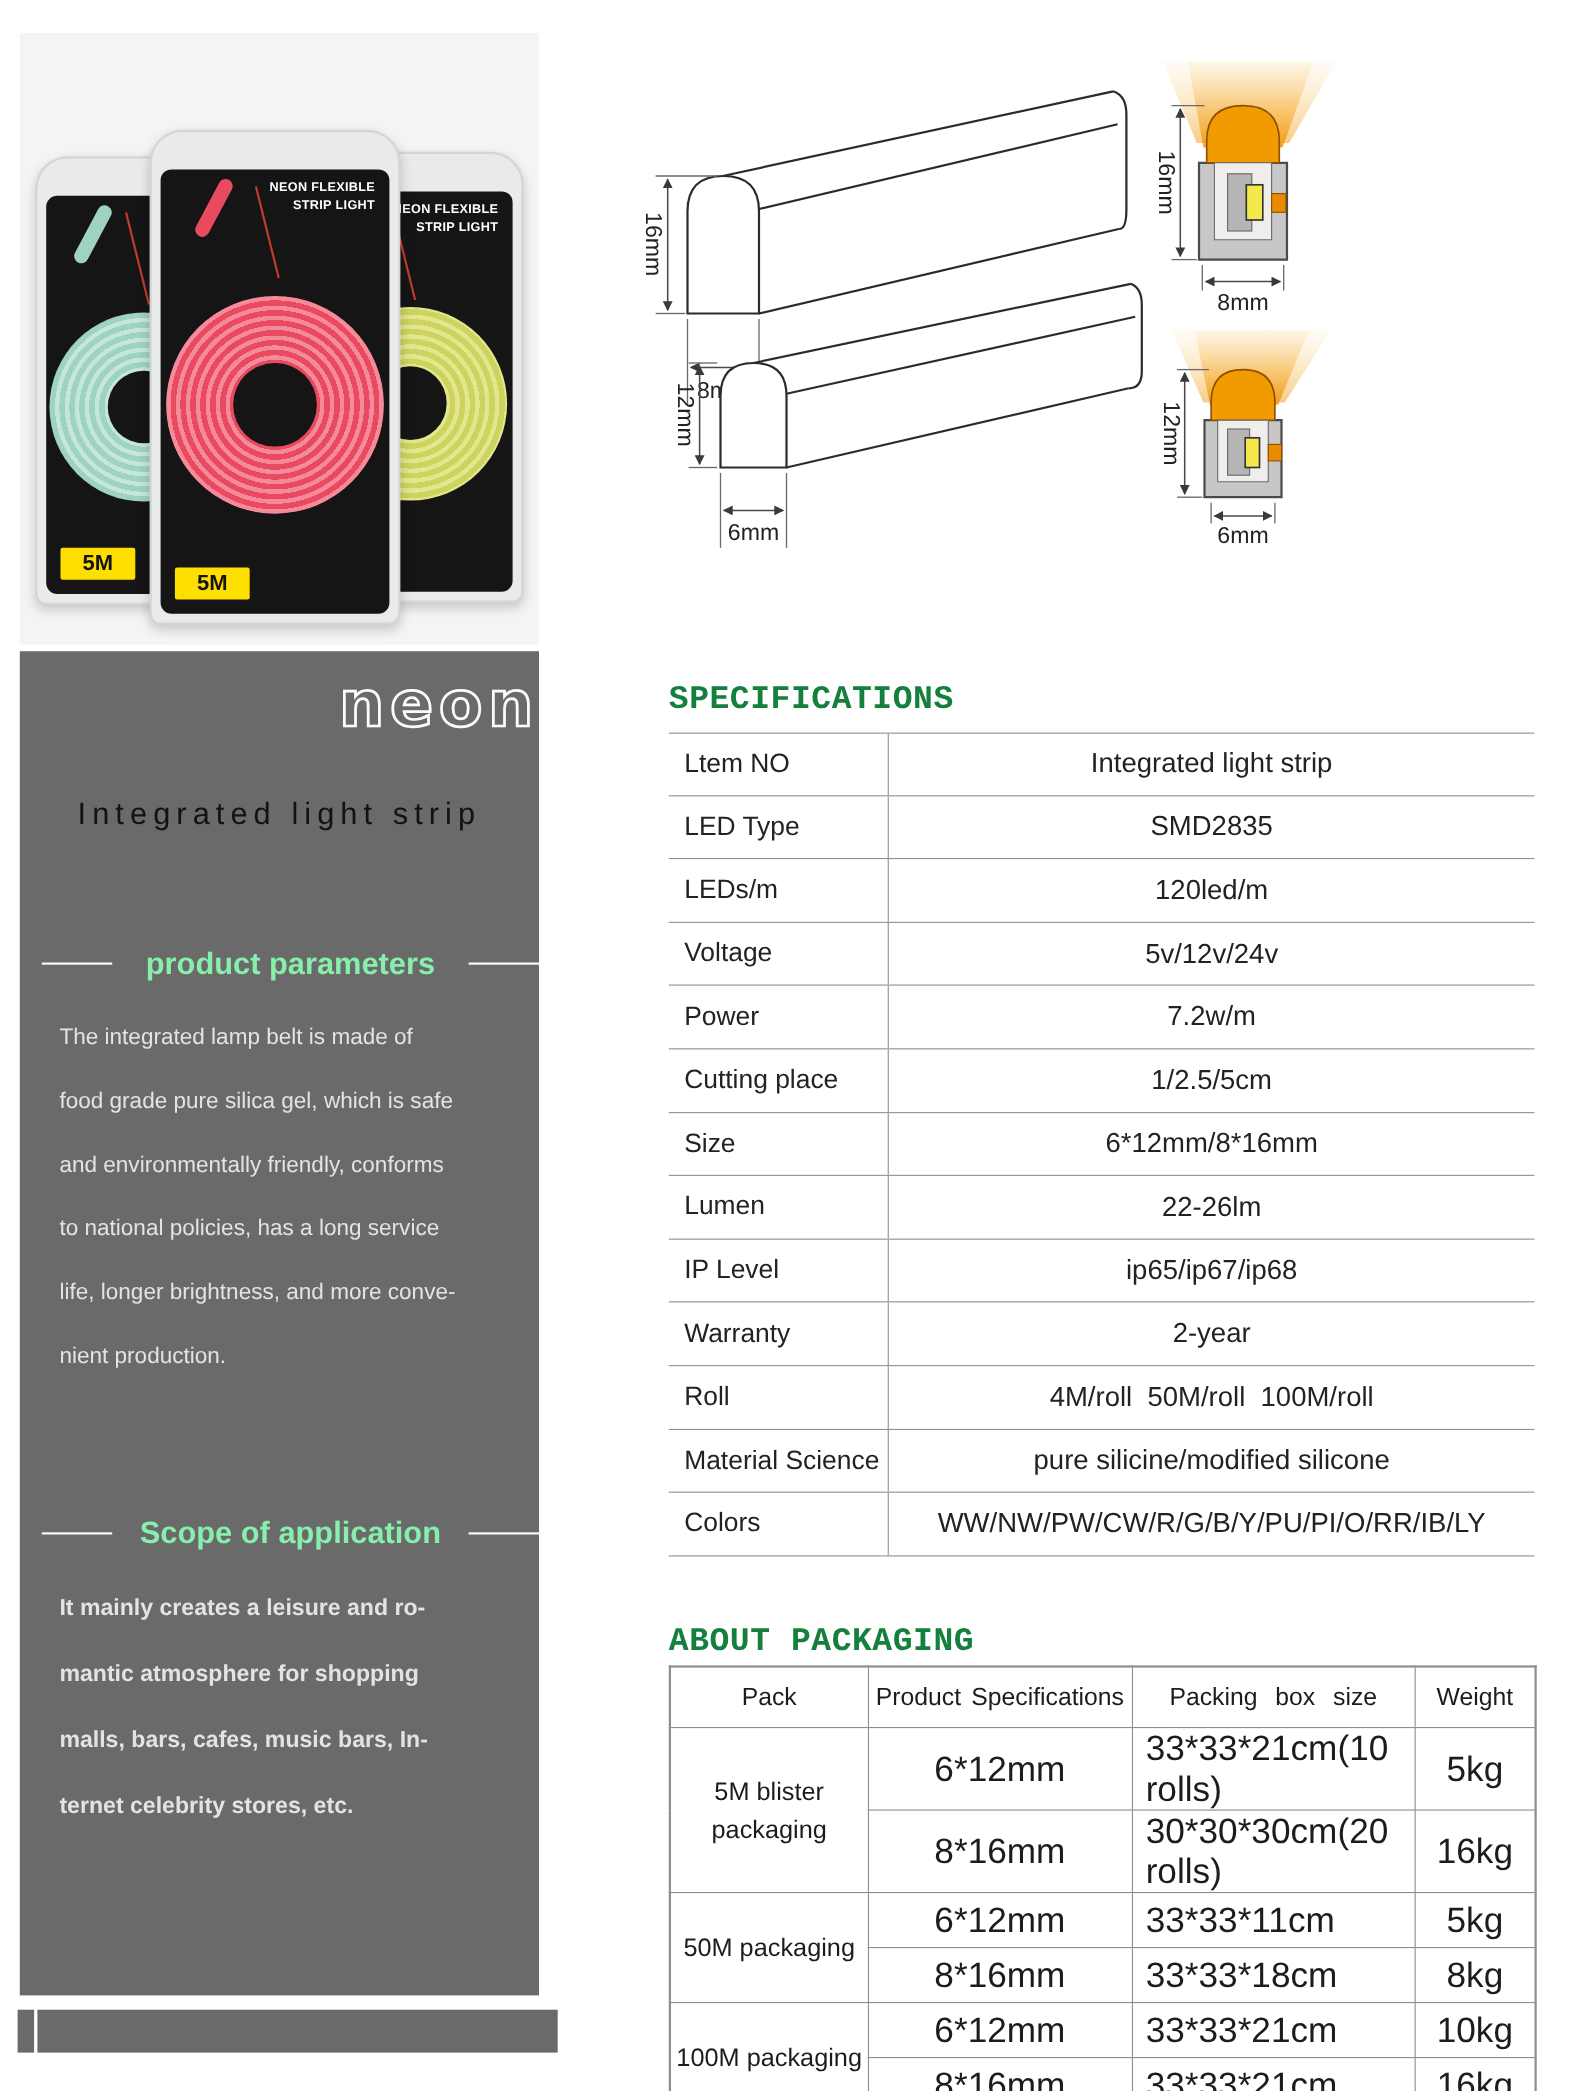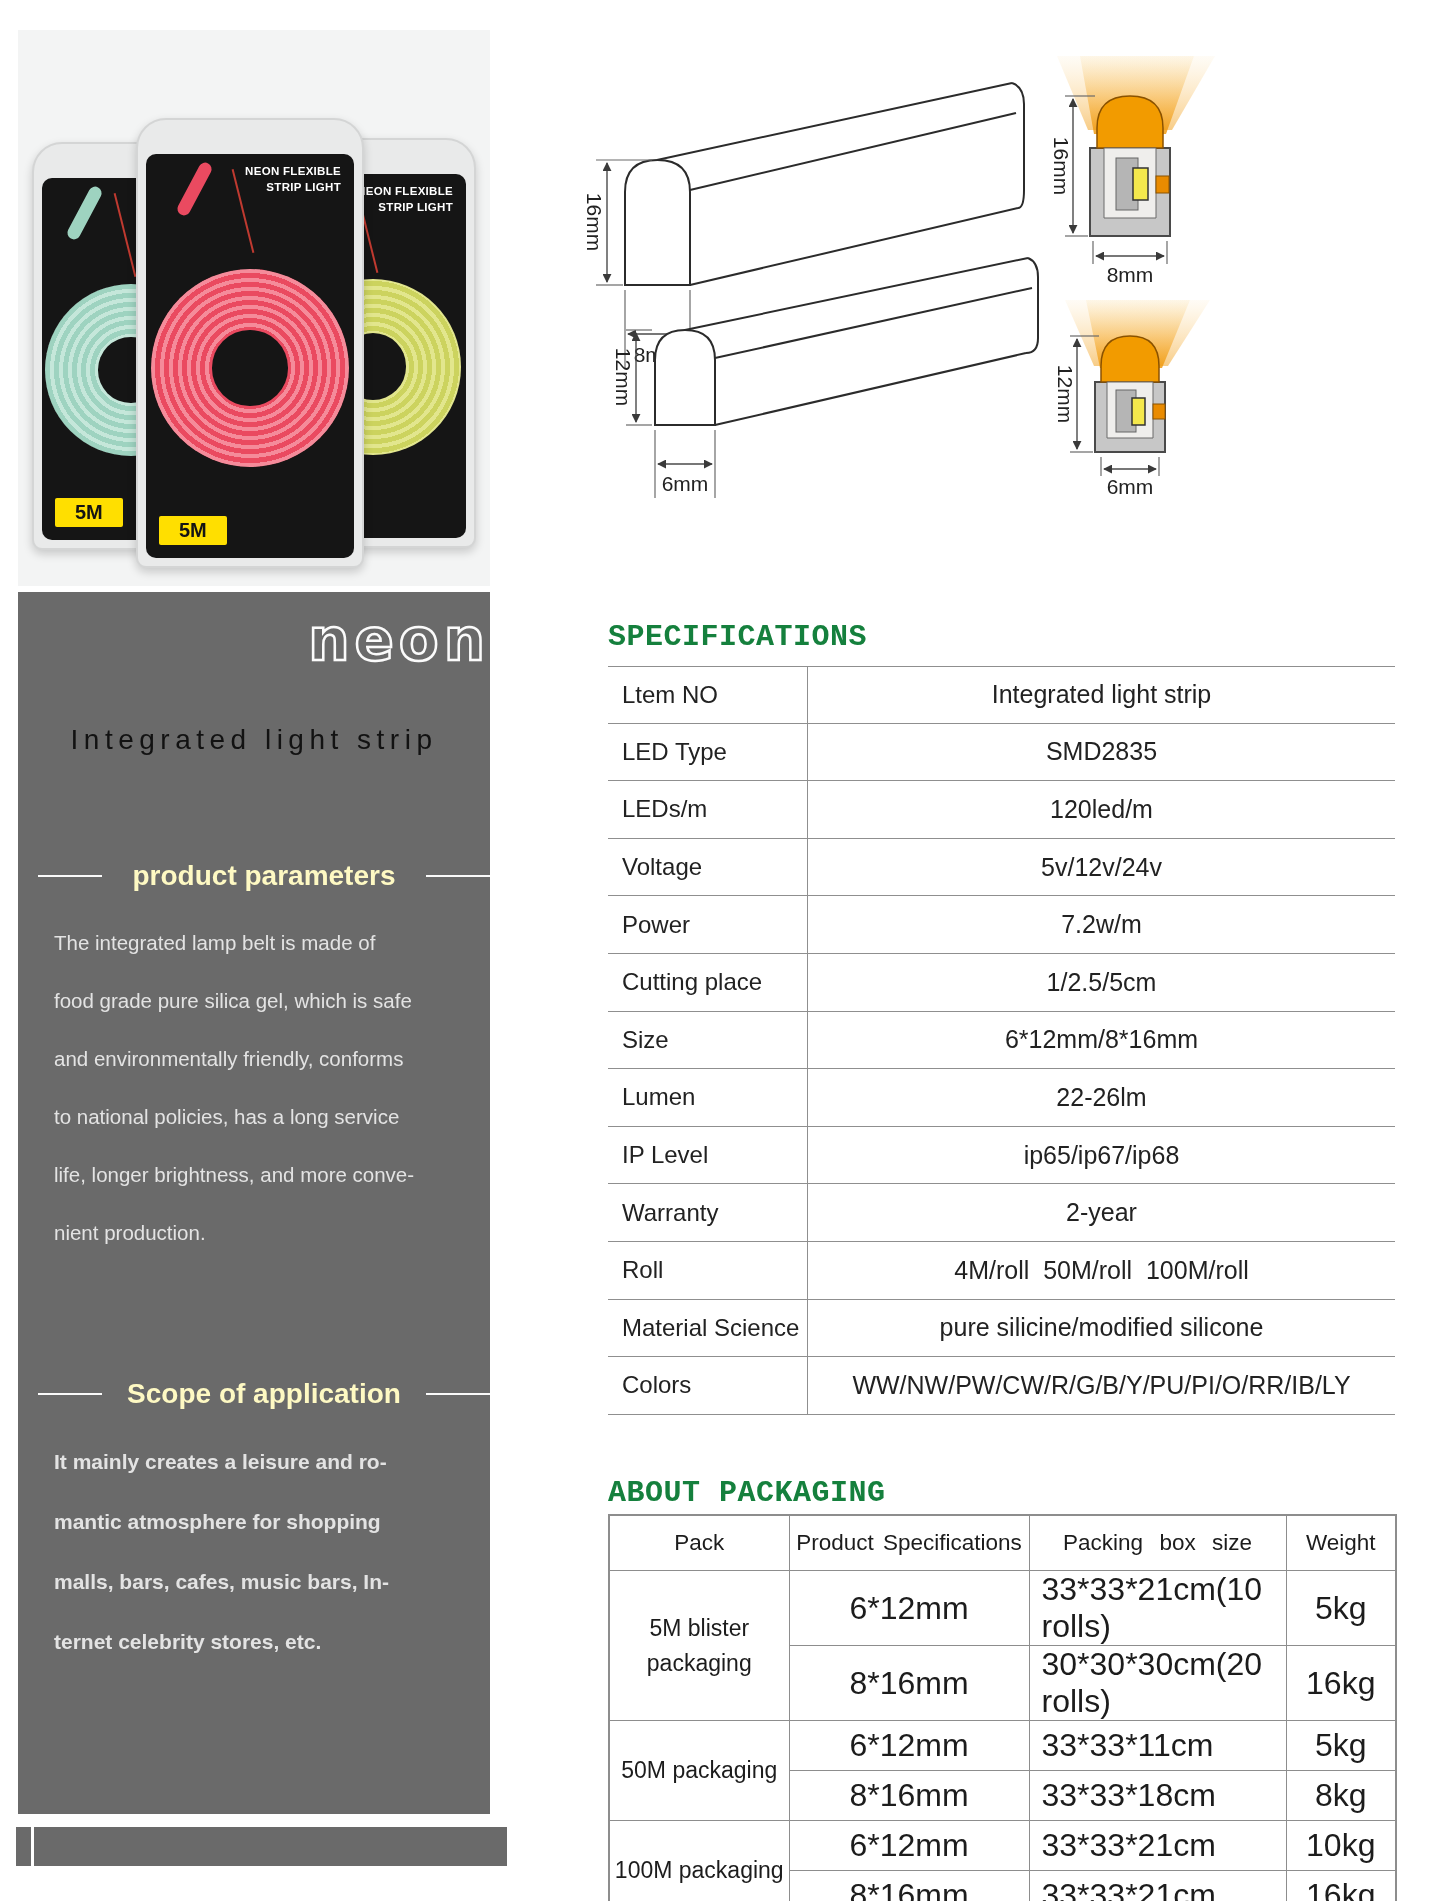--- a/index.html
+++ b/index.html
@@ -31,21 +31,21 @@
   .badge{position:absolute;left:13px;bottom:13px;background:#ffdf00;color:#141414;
          font-weight:bold;font-size:20px;padding:3px 20px;border-radius:2px;}
 
   
   .panel{position:absolute;left:18px;top:592px;width:472px;height:1222px;background:#6a6a6a;color:#e4e4e4;}
   .logo{margin-top:14px;text-align:right;font-family:"DejaVu Sans",sans-serif;font-size:58px;font-weight:bold;
         letter-spacing:5px;color:transparent;-webkit-text-stroke:2.5px #fbfbfb;}
   .title{margin-top:50px;text-align:center;font-size:28px;letter-spacing:5.5px;color:#121212;
          font-weight:500;white-space:nowrap;}
   .sect{margin-top:104px;display:flex;align-items:center;justify-content:space-between;
-        font-size:28px;font-weight:bold;color:#fef9c3;margin-left:20px;}
+        font-size:28px;font-weight:bold;color:#86efac;margin-left:20px;}
   .sect .line{height:2px;background:#fafafa;width:64px;flex:0 0 64px;}
   .sect--scope{margin-top:116px;}
   .para{margin:22px 36px 0;font-size:20.5px;line-height:58px;color:#e3e3e3;}
   .para--scope{line-height:60px;font-weight:bold;font-size:21px;}
   .para div{white-space:nowrap;}
 
   
   .bar-sq{position:absolute;left:16px;top:1827px;width:15px;height:39px;background:#6a6a6a;}
   .bar-long{position:absolute;left:34px;top:1827px;width:473px;height:39px;background:#6a6a6a;}
 

